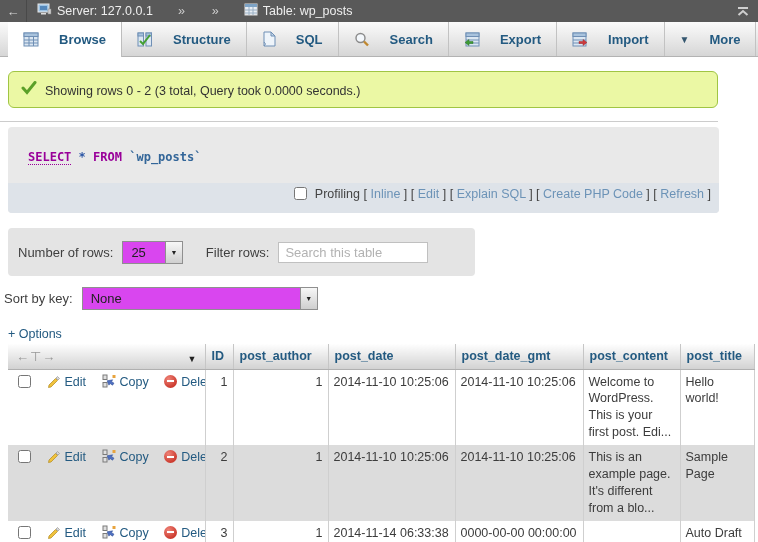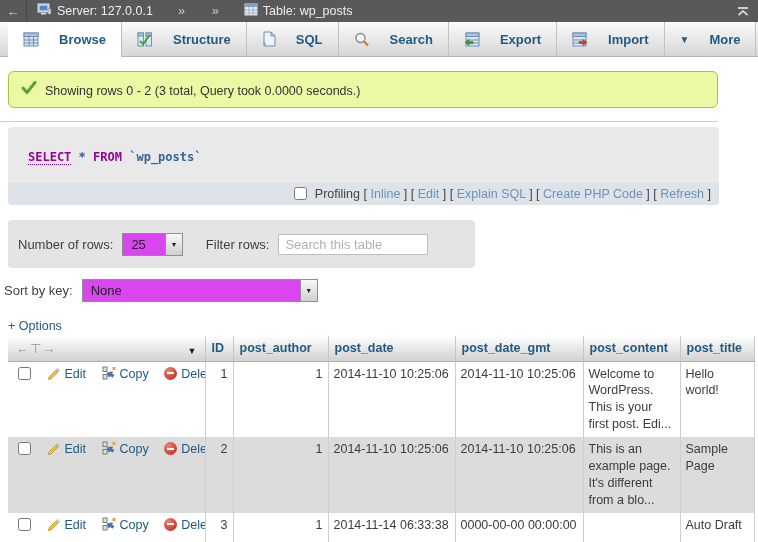--- a/index.html
+++ b/index.html
@@ -31,21 +31,21 @@
   .divider { margin:13px 40px 0 0; border-top:1px solid #cccccc; }
 
   
   .querybox { margin:5px 39px 0 8px; background:#e9e9e9; border-radius:4px; overflow:hidden; }
   .query-code { padding:23px 10px 19px 20px;
     font-family:"DejaVu Sans Mono", monospace; font-size:12px; }
   .kw { color:#990099; font-weight:bold; }
   .kw.linked { border-bottom:1px dotted #990099; cursor:pointer; }
   .star { color:#2e58a6; font-weight:bold; }
   .ident { color:#336699; font-weight:bold; }
-  .query-tools { background:#dee3e9; padding:4px 8px 4px 0; text-align:right;
+  .query-tools { background:#dee3e9; padding:4px 8px 12px 0; text-align:right;
     color:#444; font-size:12.5px; }
   .query-tools input { vertical-align:-2px; margin-right:4px; }
   .qlink { color:#6c93b7; text-decoration:none; cursor:pointer; }
   .br { color:#444; }
 
   
   .rowsbar { margin:15px 0 0 8px; width:467px; height:48px; background:#e4e4e4;
     border-radius:4px; display:flex; align-items:center; padding:0 10px; gap:9px; color:#3f3f3f; font-size:13px; }
   .pma-select { display:inline-flex; align-items:stretch; background:#d946ef;
     border:1px solid #8f8f8f; height:23px; cursor:pointer;gap:11px; }

